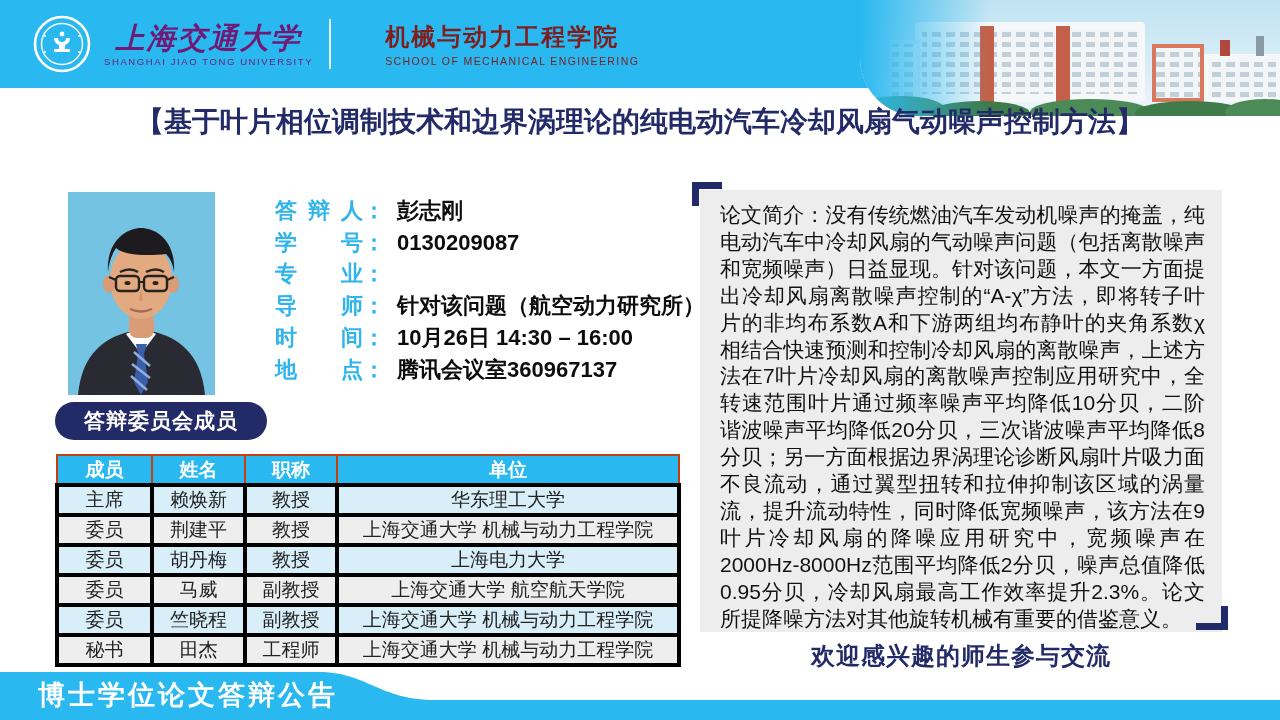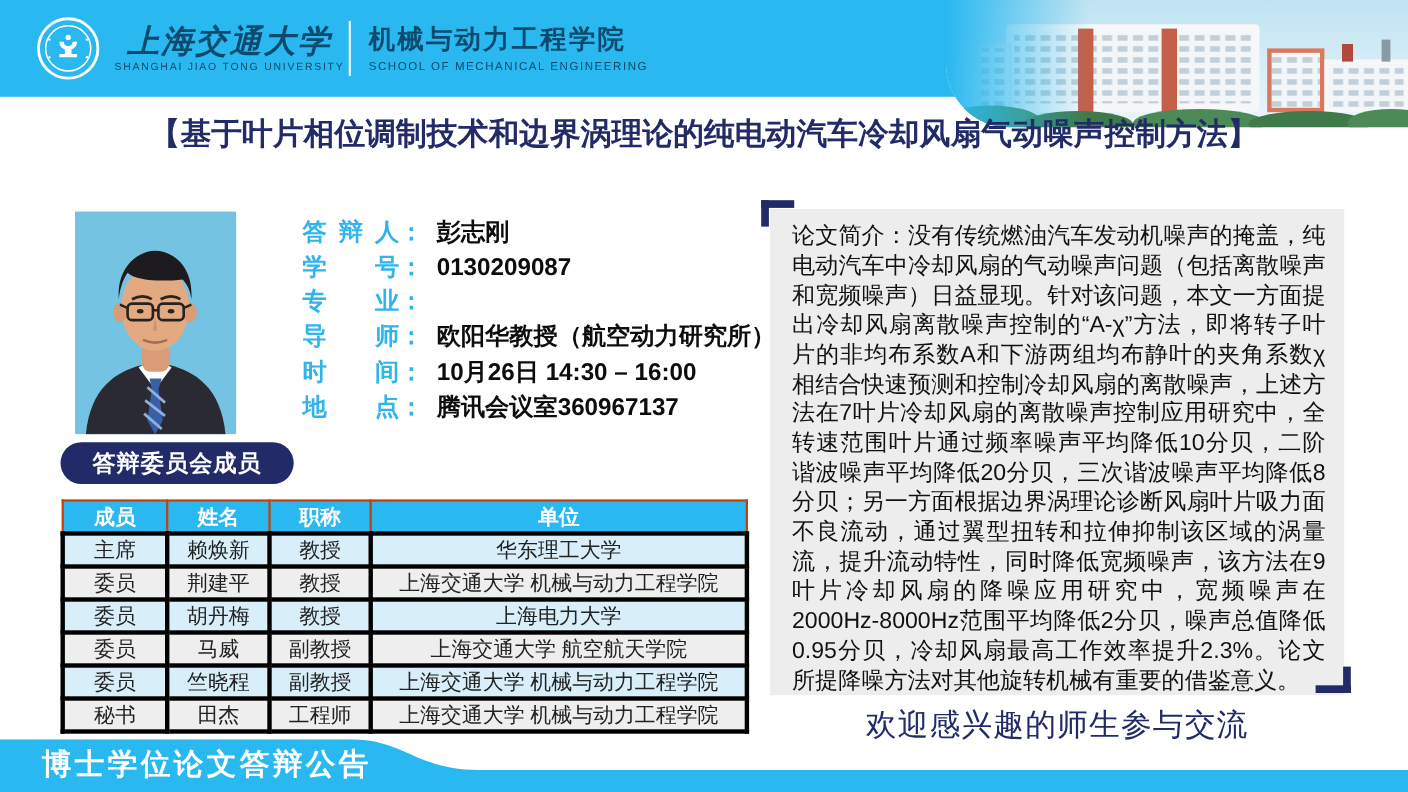--- a/index.html
+++ b/index.html
@@ -5,25 +5,25 @@
   * { margin:0; padding:0; box-sizing:border-box; }
   body { background:#666; }
   #page {
     position:relative; width:1280px; height:720px; background:#ffffff;
     font-family:"Liberation Sans", sans-serif; overflow:hidden; margin:0 auto;
   }
   
   .header-band { position:absolute; top:0; left:0; width:1280px; height:88px; background:#29B8F0; }
   .logo-row { position:absolute; top:12px; left:32px; display:flex; align-items:center; height:64px; }
   .emblem { width:60px; height:60px; margin-right:12px; flex:0 0 auto; }
-  .uni-block { color:#0c4a6e; margin-right:4px; text-align:center; }
+  .uni-block { color:#701a75; margin-right:16px; text-align:center; }
   .uni-cn { font-family:"Liberation Serif", serif; font-style:italic; font-weight:bold; font-size:29px; line-height:32px; letter-spacing:2px; white-space:nowrap; }
   .uni-en { font-size:9.5px; letter-spacing:1.6px; margin-top:2px; white-space:nowrap; }
   .logo-divider { width:2px; height:50px; background:rgba(255,255,255,.9); margin-right:16px; }
-  .school-block { color:#0c4a6e; }
+  .school-block { color:#7f1d1d;margin-left:38px; }
   .school-cn { font-size:24px; font-weight:bold; letter-spacing:2px; line-height:30px; white-space:nowrap; }
   .school-en { font-size:10.5px; letter-spacing:1.4px; margin-top:3px; white-space:nowrap; }
   .campus { position:absolute; top:0; right:0; width:420px; height:116px; border-bottom-left-radius:58px; overflow:hidden; }
   
   .main-title { position:absolute; top:103px; left:0; width:1280px; text-align:center;
     font-size:28px; font-weight:bold; color:#222A68; letter-spacing:0px; white-space:nowrap; }
   
   .portrait { position:absolute; left:68px; top:192px; width:147px; height:203px; overflow:hidden; }
   .info-list { position:absolute; left:256px; top:195px;margin-left:19px; }
   .info-row { height:31.8px; display:flex; align-items:center; font-size:22px; font-weight:bold; white-space:nowrap; }
@@ -40,21 +40,21 @@
   .committee-table tr.band-gray td { background:#EFEEEE; }
   .col-member { width:95px; } .col-name { width:93px; } .col-rank { width:92px; } .col-org { width:342px; }
   
   .abstract-panel { position:absolute; left:700px; top:190px; width:522px; height:442px; background:#EDEDED; }
   .abstract-text { padding:12px 17px 0 20px; font-size:21px; line-height:26.9px; color:#111; text-align:justify; }
   .bracket-tl { position:absolute; left:692px; top:182px; width:30px; height:24px;
     border-top:7px solid #222A68; border-left:7px solid #222A68; }
   .bracket-br { position:absolute; left:1196px; top:606px; width:32px; height:24px;
     border-bottom:7px solid #222A68; border-right:7px solid #222A68; }
   .welcome { position:absolute; left:700px; top:640px; width:522px; text-align:center;
-    font-size:28px; font-weight:normal; color:#222A68; letter-spacing:1px; }
+    font-size:24px; font-weight:bold; color:#222A68; letter-spacing:1px; }
   
   .footer-wave { position:absolute; left:0; bottom:0; width:1280px; height:48px; }
   .footer-text { position:absolute; left:38px; bottom:7px; color:#fff;
     font-family:"Liberation Serif", serif; font-weight:bold; font-size:27px; letter-spacing:3px; }
 </style>
 </head>
 <body>
 
 <div id="page">
 
@@ -170,21 +170,21 @@
         <span class="info-colon">：</span>
         <span class="info-value">0130209087</span>
     </div>
     <div class="info-row">
       <span class="info-label">专业</span>
         <span class="info-colon">：</span>
     </div>
     <div class="info-row">
       <span class="info-label">导师</span>
         <span class="info-colon">：</span>
-        <span class="info-value">欧阳华教授（航空动力研究所）</span>
+        <span class="info-value">针对该问题（航空动力研究所）</span>
     </div>
     <div class="info-row">
       <span class="info-label">时间</span>
         <span class="info-colon">：</span>
         <span class="info-value">10月26日  14:30 – 16:00</span>
     </div>
     <div class="info-row">
       <span class="info-label">地点</span>
         <span class="info-colon">：</span>
         <span class="info-value">腾讯会议室360967137</span>

